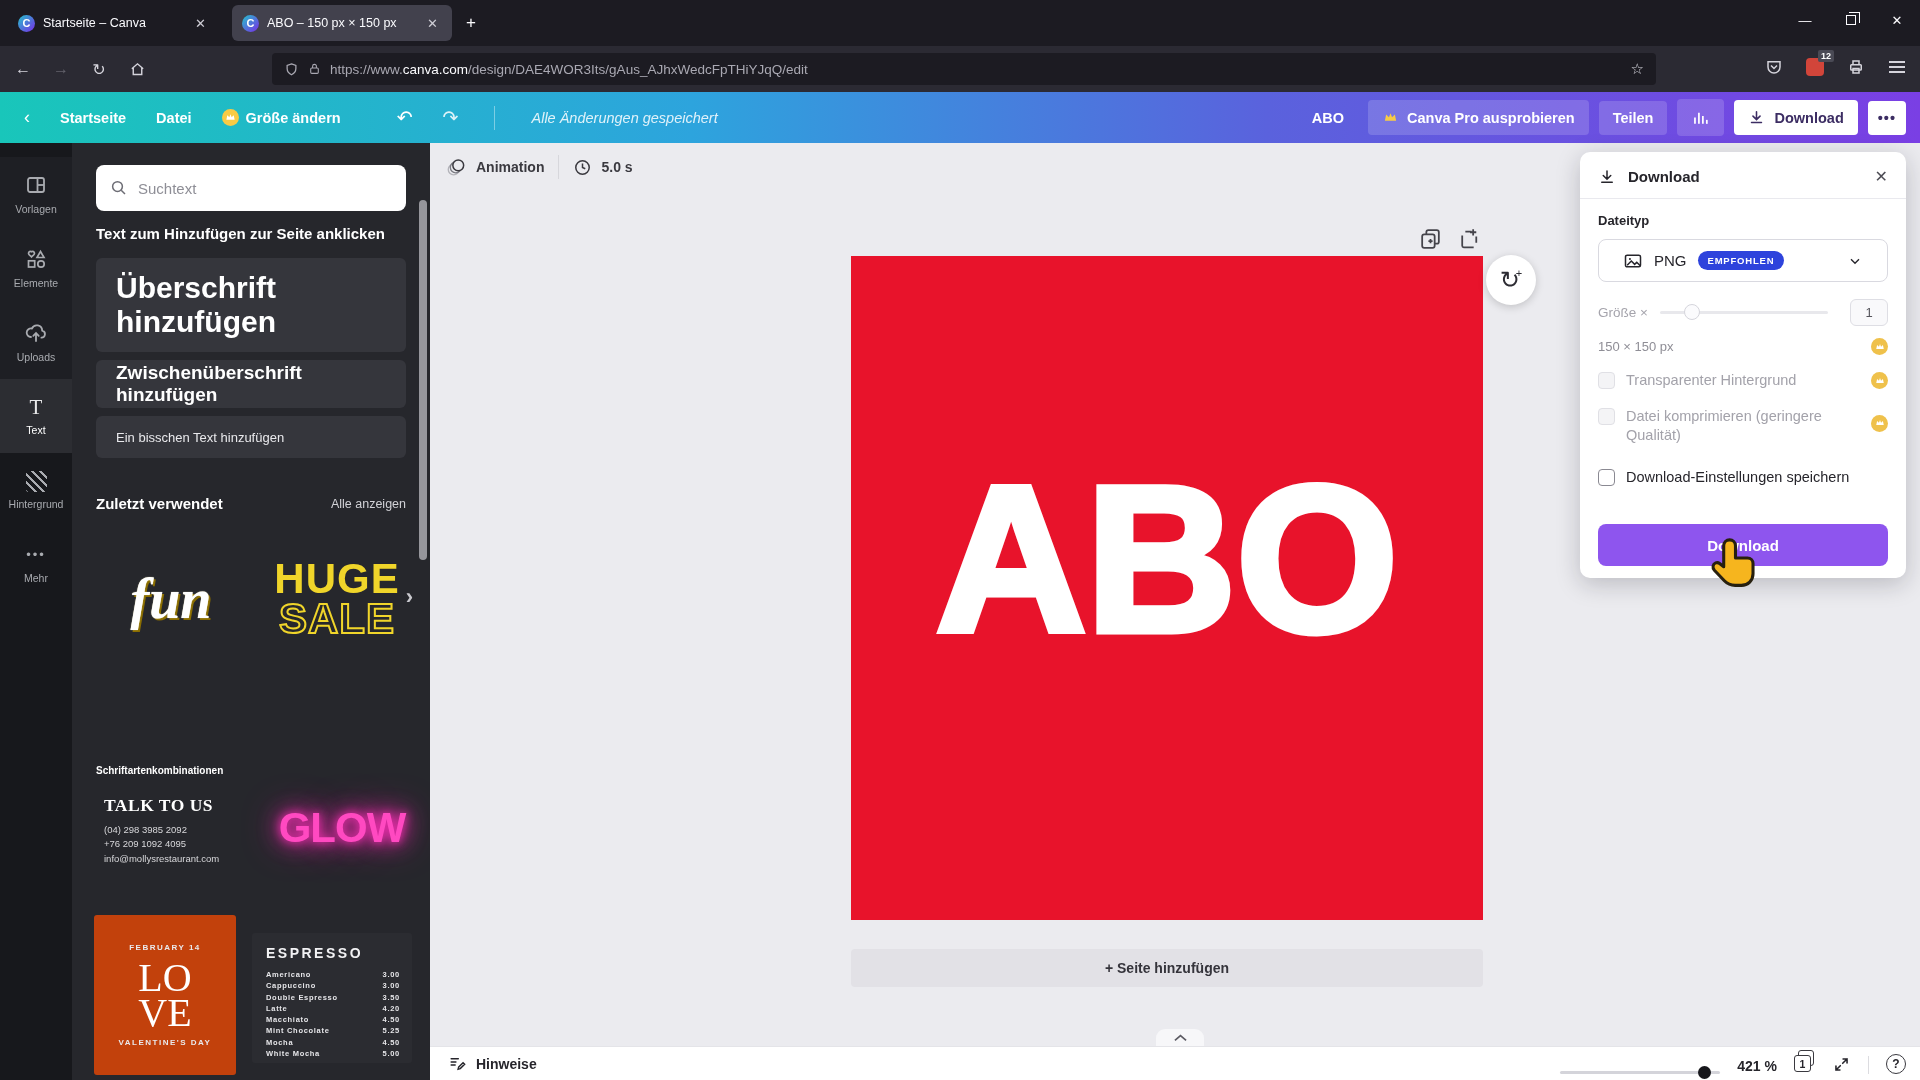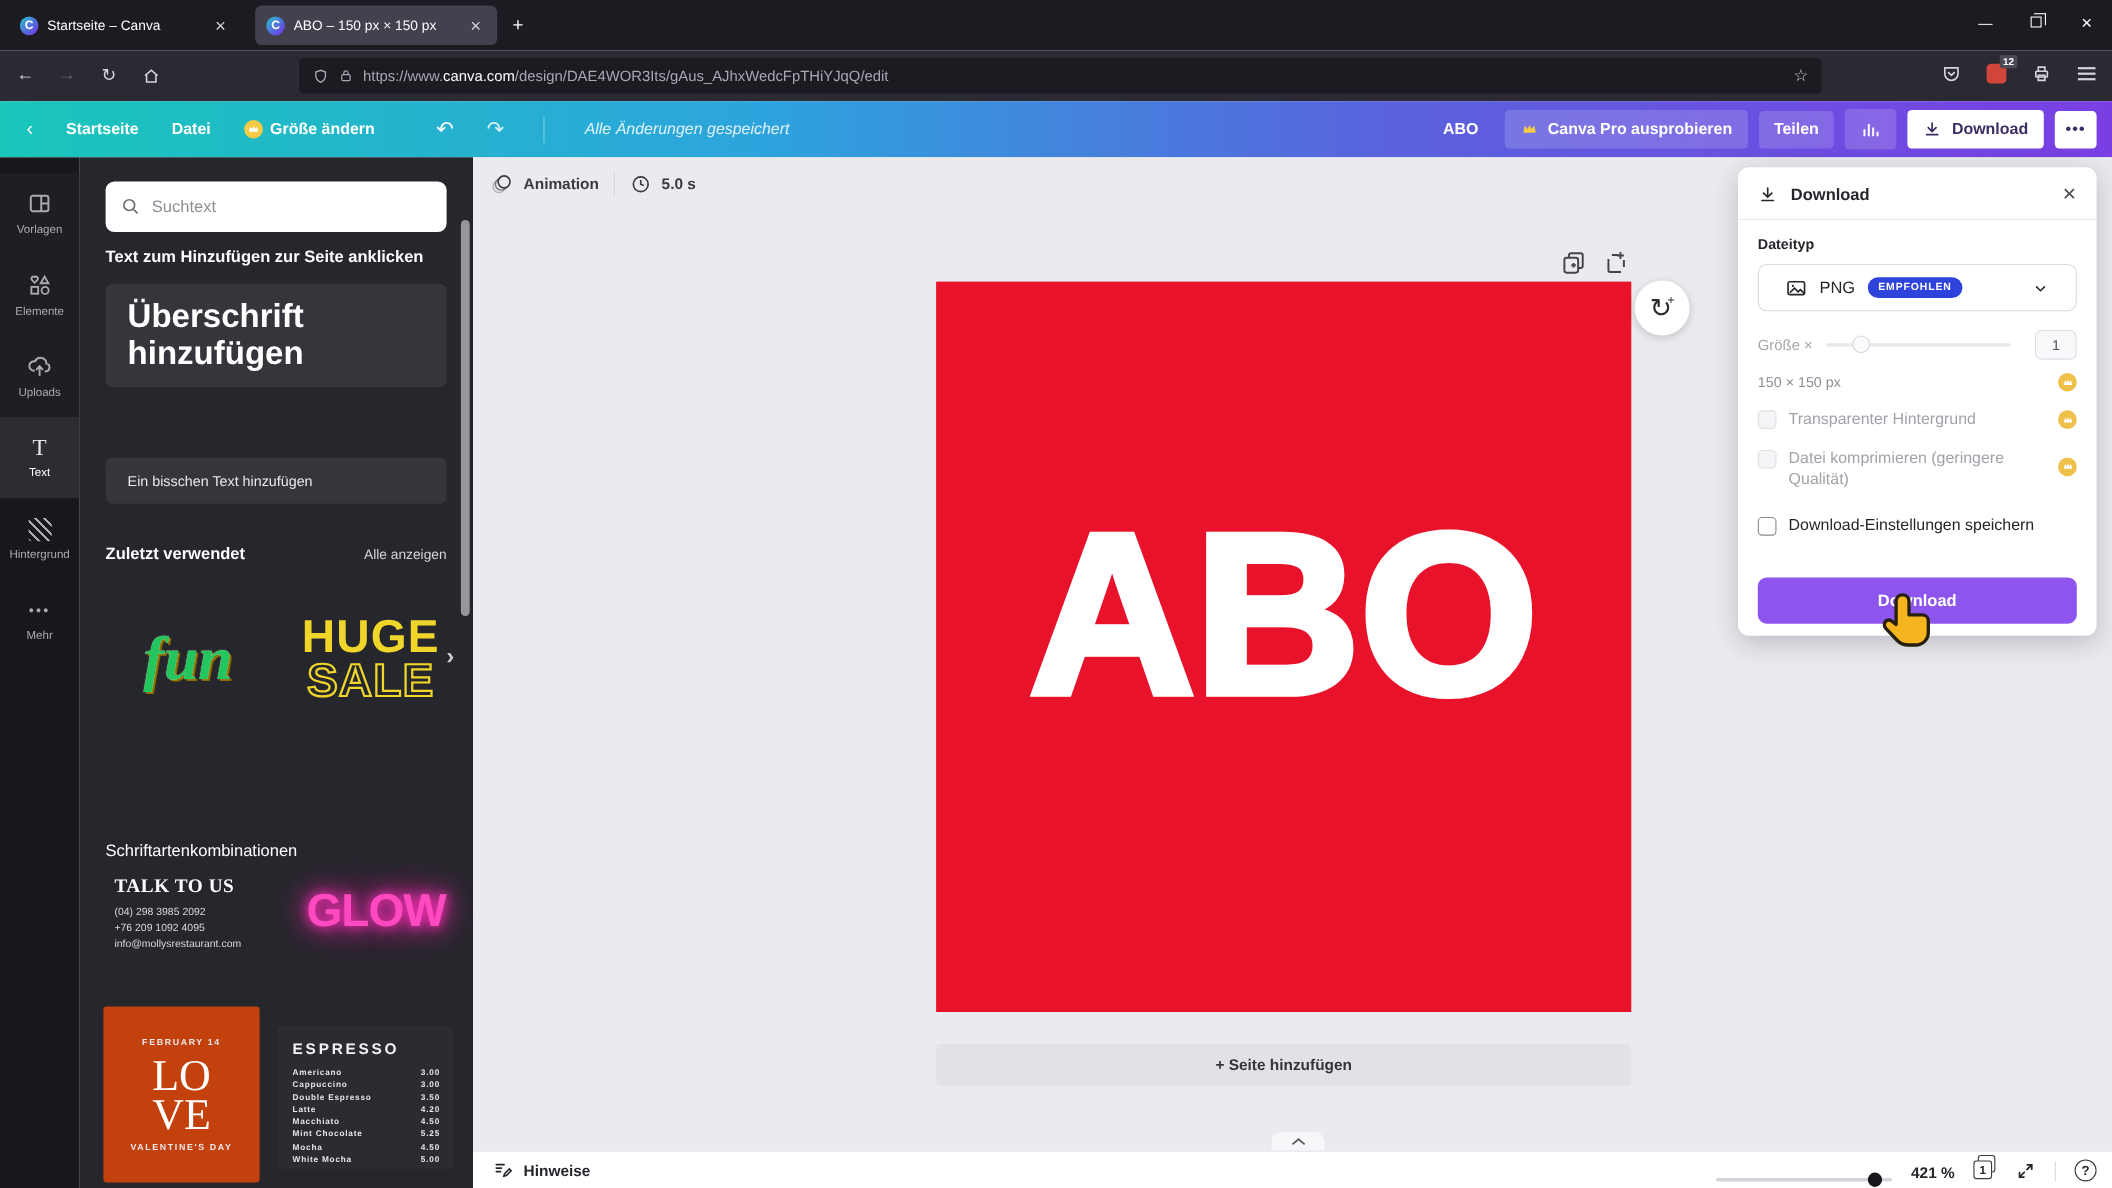--- a/index.html
+++ b/index.html
@@ -95,26 +95,26 @@
   .tcard1 { top:115px; height:94px; padding-left:20px; font-size:30px; font-weight:800; line-height:1.12; }
   .tcard2 { top:217px; height:48px; padding-left:20px; font-size:19px; font-weight:700; }
   .tcard3 { top:273px; height:42px; padding-left:20px; font-size:13px; color:#e9e9ec; }
   .recent-row { position:absolute; left:24px; right:24px; top:352px; display:flex;
                 align-items:center; justify-content:space-between; }
   .recent-title { font-size:15px; font-weight:700; }
   .show-all { font-size:12.5px; color:#d2d2d7; }
   .thumb { position:absolute; display:flex; align-items:center; justify-content:center; }
   .fun { left:24px; top:400px; width:150px; height:112px;
          font-family:"Liberation Serif", serif; font-style:italic; font-weight:700;
-         font-size:56px; color:#22c55e; text-shadow:0 0 1px #fff3c4, 2px 2px 0 #8a6d00; }
+         font-size:56px; color:#ffffff; text-shadow:0 0 1px #fff3c4, 2px 2px 0 #8a6d00; }
   .huge { left:190px; top:398px; width:150px; height:116px; flex-direction:column;
           font-weight:700; font-size:42px; line-height:.95; color:#f0d52a; letter-spacing:1px; }
   .huge .outline { color:transparent; -webkit-text-stroke:2px #f0d52a; }
   .huge-arrow { position:absolute; right:-2px; top:46px; color:#c9c9ce; font-size:22px; }
-  .combo-title { position:absolute; left:24px; top:622px; font-size:15px; font-weight:400; }
+  .combo-title { position:absolute; left:24px; top:622px; font-size:10px; font-weight:700; }
   .talk { position:absolute; left:32px; top:652px; width:150px; }
   .talk-title { font-family:"Liberation Serif", serif; font-size:17.5px; font-weight:700;
                 letter-spacing:.5px; margin-bottom:7px; }
   .talk-line { font-size:9.5px; color:#d8d8db; line-height:1.5; }
   .glow { position:absolute; left:200px; top:650px; width:140px; height:70px; display:flex;
           align-items:center; justify-content:center; font-size:42px; font-weight:700;
           letter-spacing:-1px; color:#ff49c1;
           text-shadow:0 0 10px #ff2fb9, 0 0 22px #ff2fb9, 0 0 36px #c81f8d; }
   .lovecard { position:absolute; left:22px; top:772px; width:142px; height:160px; background:#c2410c;
               border-radius:3px; display:flex; flex-direction:column; align-items:center;
@@ -367,20 +367,21 @@
   <div class="panel">
     <div class="search">
       <svg width="18" height="18" viewBox="0 0 24 24" fill="none" stroke="#6d6d75" stroke-width="2">
           <circle cx="10" cy="10" r="6.5"></circle>
           <line x1="15" y1="15" x2="20" y2="20"></line>
         </svg>
       <input type="text" placeholder="Suchtext" style="">
     </div>
     <div class="panel-hint">Text zum Hinzufügen zur Seite anklicken</div>
     <div class="tcard tcard1">Überschrift hinzufügen</div>
+    <div class="tcard tcard2">Zwischenüberschrift hinzufügen</div>
     <div class="tcard tcard3">Ein bisschen Text hinzufügen</div>
 
     <div class="recent-row">
       <span class="recent-title">Zuletzt verwendet</span>
       <span class="show-all">Alle anzeigen</span>
     </div>
     <div class="thumb fun">fun</div>
     <div class="thumb huge">
       <span>HUGE</span>
       <span class="outline">SALE</span>

